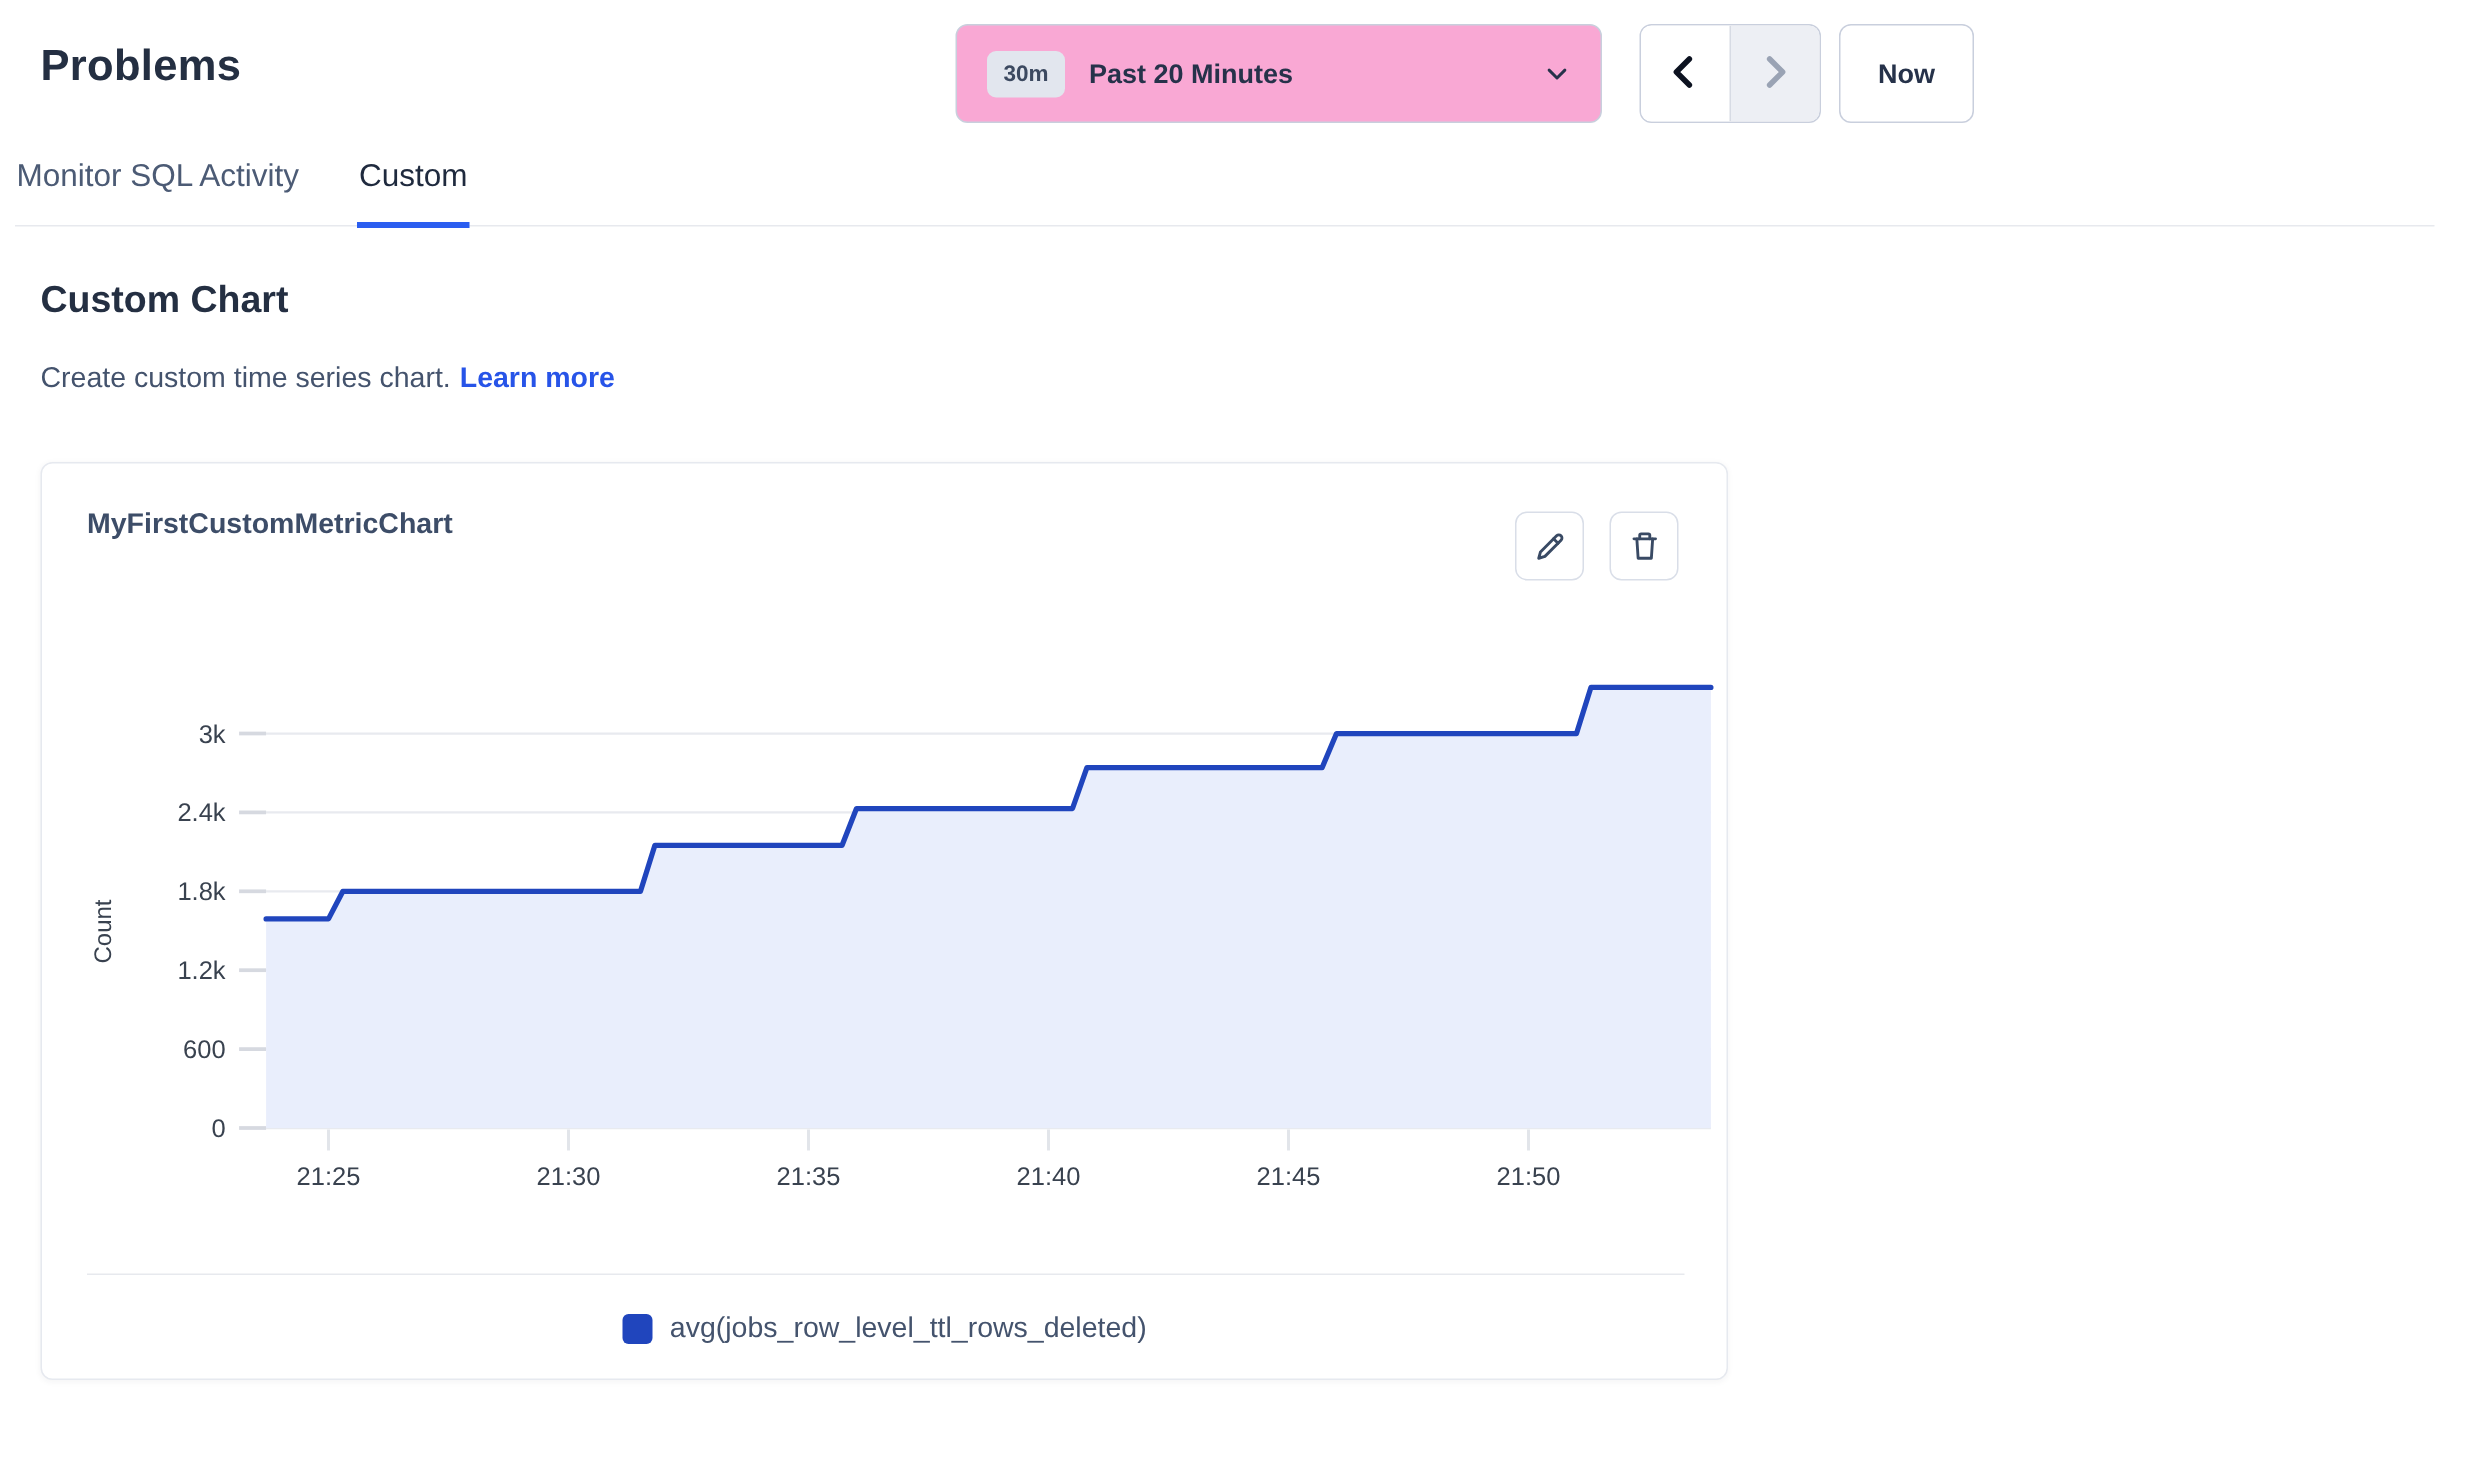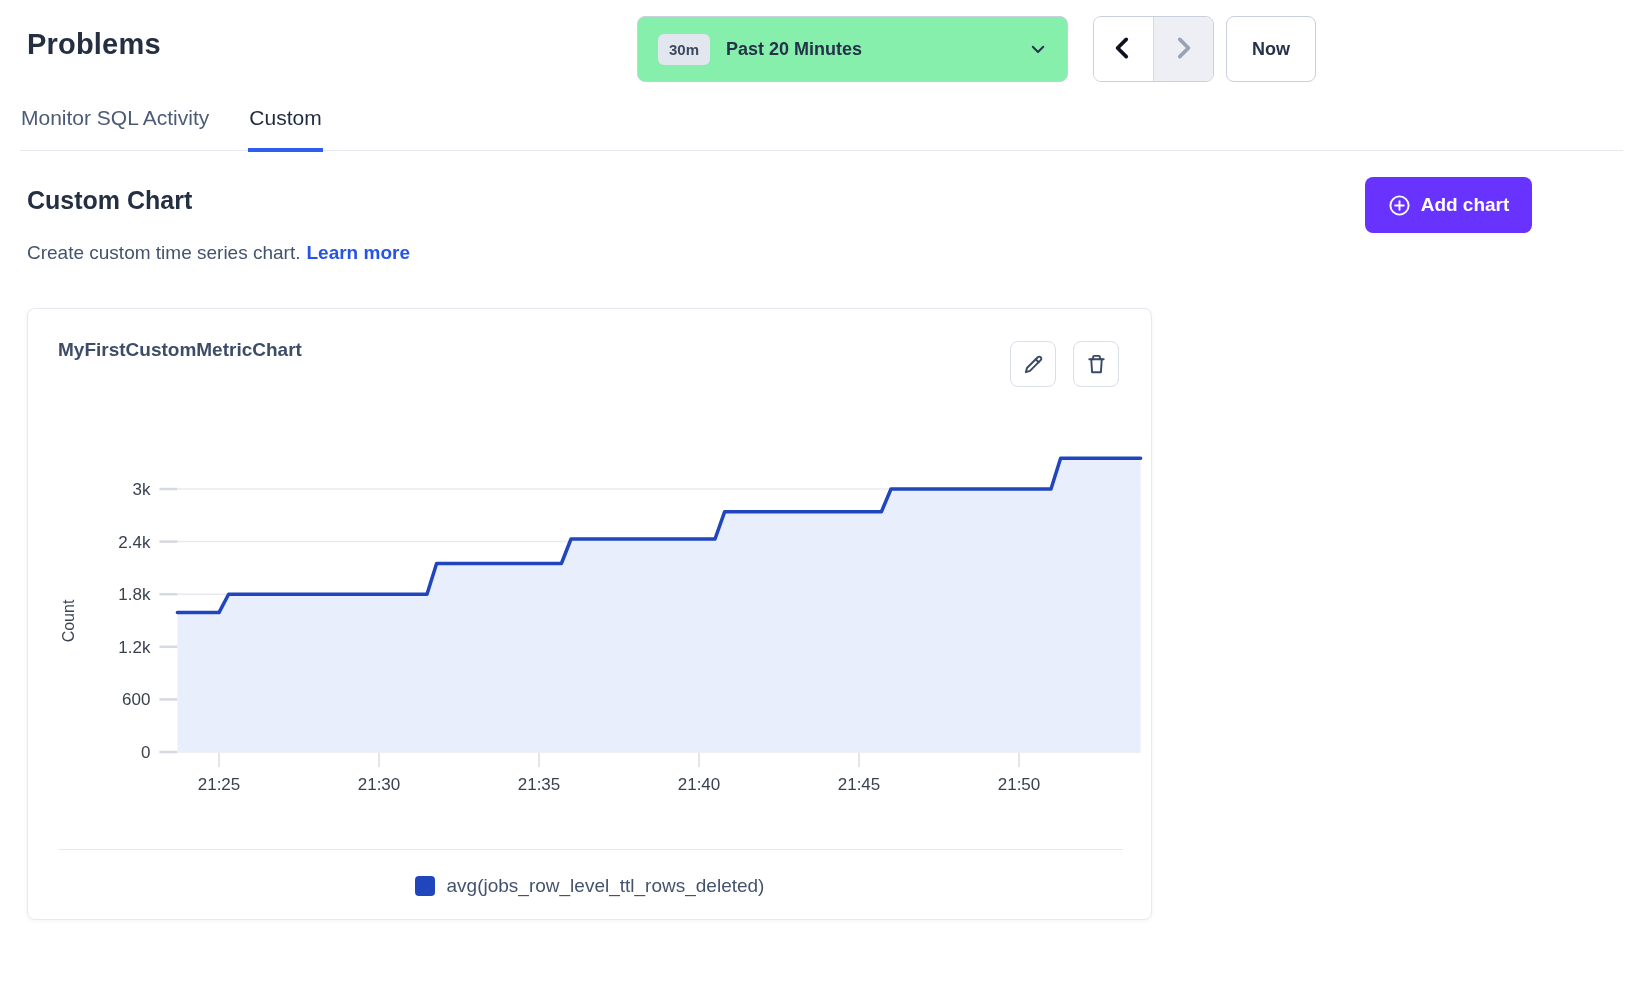--- a/index.html
+++ b/index.html
@@ -4,40 +4,40 @@
 <style>
   * { margin:0; padding:0; box-sizing:border-box; }
   html,body { background:#fff; }
   body { font-family:"Liberation Sans", sans-serif; color:#242f42; }
   .page { position:relative; width:1650px; height:982px; background:#fff; overflow:hidden; }
 
   
   .page-title { position:absolute; left:27px; top:28px; font-size:29px; font-weight:700; color:#242f42; letter-spacing:.2px; }
 
   .time-dropdown { position:absolute; left:637px; top:16px; width:431px; height:66px;
-    border:1px solid #c9cfdd; border-radius:8px; background:#86efac;
+    border:1px solid #c9cfdd; border-radius:8px; background:#f9a8d4;
     display:flex; align-items:center; padding:0 20px; cursor:pointer; }
   .time-badge { background:#e2e6ee; color:#3c4960; font-size:15px; font-weight:700;
     padding:7px 11px; border-radius:6px; margin-right:16px; }
   .time-label { font-size:18px; font-weight:600; color:#26324a; }
   .time-dropdown .chev { margin-left:auto; color:#26324a; display:flex; }
 
   .pager { position:absolute; left:1093px; top:16px; width:121px; height:66px;
     border:1px solid #c9cfdd; border-radius:8px; overflow:hidden; display:flex; background:#fff; }
   .pager button { width:60px; height:100%; border:none; background:#fff; cursor:pointer;
     display:flex; align-items:center; justify-content:center; }
   .pager button.prev { border-right:1px solid #d7dbe4; color:#0c1220; }
   .pager button.next { background:#edeff4; color:#9aa3b4; cursor:default; }
 
   .now-button { position:absolute; left:1226px; top:16px; width:90px; height:66px;
     border:1px solid #c9cfdd; border-radius:8px; background:#fff;
     font-size:18px; font-weight:600; color:#26324a; cursor:pointer; font-family:inherit; }
 
   
-  .tabs { position:absolute; left:20px; right:27px; top:100px; display:flex; gap:38px;
+  .tabs { position:absolute; left:10px; right:27px; top:100px; display:flex; gap:38px;
     border-bottom:1px solid #e7e9ee; }
   .tab { font-size:21px; font-weight:500; color:#4c5b75; padding:6px 1px 18px; cursor:pointer;
     border-bottom:4px solid transparent; margin-bottom:-2px; }
   .tab.active { color:#1f2a3e; border-bottom-color:var(--tabblue,#2b5ef0); }
 
   
   .section-title { position:absolute; left:27px; top:186px; font-size:25px; font-weight:700; color:#242f42; }
   .section-sub { position:absolute; left:27px; top:242px; font-size:19px; color:#44536d; }
   .section-sub a { color:var(--link,#2754e8); font-weight:600; text-decoration:none; margin-left:6px; cursor:pointer; }
 
@@ -106,30 +106,20 @@
   <button class="now-button">Now</button>
 
   <nav class="tabs">
     <div class="tab">Monitor SQL Activity</div>
     <div class="tab active">Custom</div>
   </nav>
 
   <h2 class="section-title">Custom Chart</h2>
   <p class="section-sub"><span>Create custom time series chart.</span><a>Learn more</a></p>
 
-  <button class="add-chart">
-    <span style="display:flex">
-      <svg width="23" height="23" viewBox="0 0 24 24" fill="none" stroke="currentColor" stroke-width="2" stroke-linecap="round">
-          <circle cx="12" cy="12" r="9.5"></circle>
-          <line x1="12" y1="7.5" x2="12" y2="16.5"></line>
-          <line x1="7.5" y1="12" x2="16.5" y2="12"></line>
-        </svg>
-    </span>
-    <span>Add chart</span>
-  </button>
 
   <div class="card">
     <svg id="chart-svg" viewBox="0 0 1125 612">
         <line x1="149.39999999999998" y1="443" x2="1112.6" y2="443" stroke="#e8eaef" stroke-width="1.5"></line>
         <line x1="131.39999999999998" y1="443" x2="149.39999999999998" y2="443" stroke="#d6d9e0" stroke-width="2.5"></line>
         <text x="122.39999999999998" y="449" text-anchor="end" class="tick">0</text>
         <line x1="149.39999999999998" y1="390.4" x2="1112.6" y2="390.4" stroke="#e8eaef" stroke-width="1.5"></line>
         <line x1="131.39999999999998" y1="390.4" x2="149.39999999999998" y2="390.4" stroke="#d6d9e0" stroke-width="2.5"></line>
         <text x="122.39999999999998" y="396.4" text-anchor="end" class="tick">600</text>
         <line x1="149.39999999999998" y1="337.8" x2="1112.6" y2="337.8" stroke="#e8eaef" stroke-width="1.5"></line>

